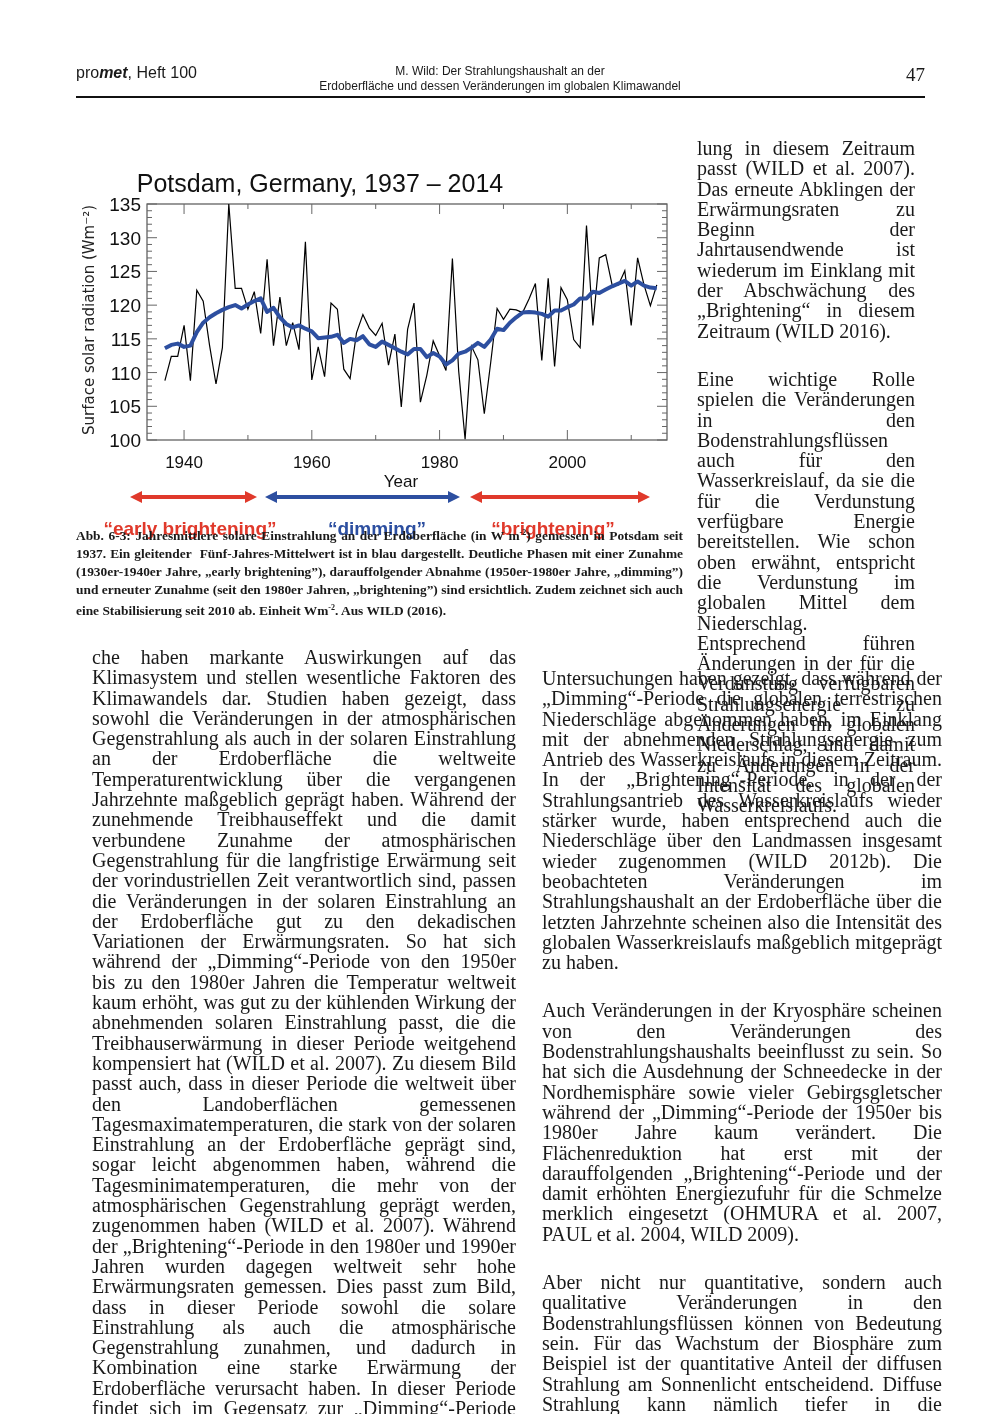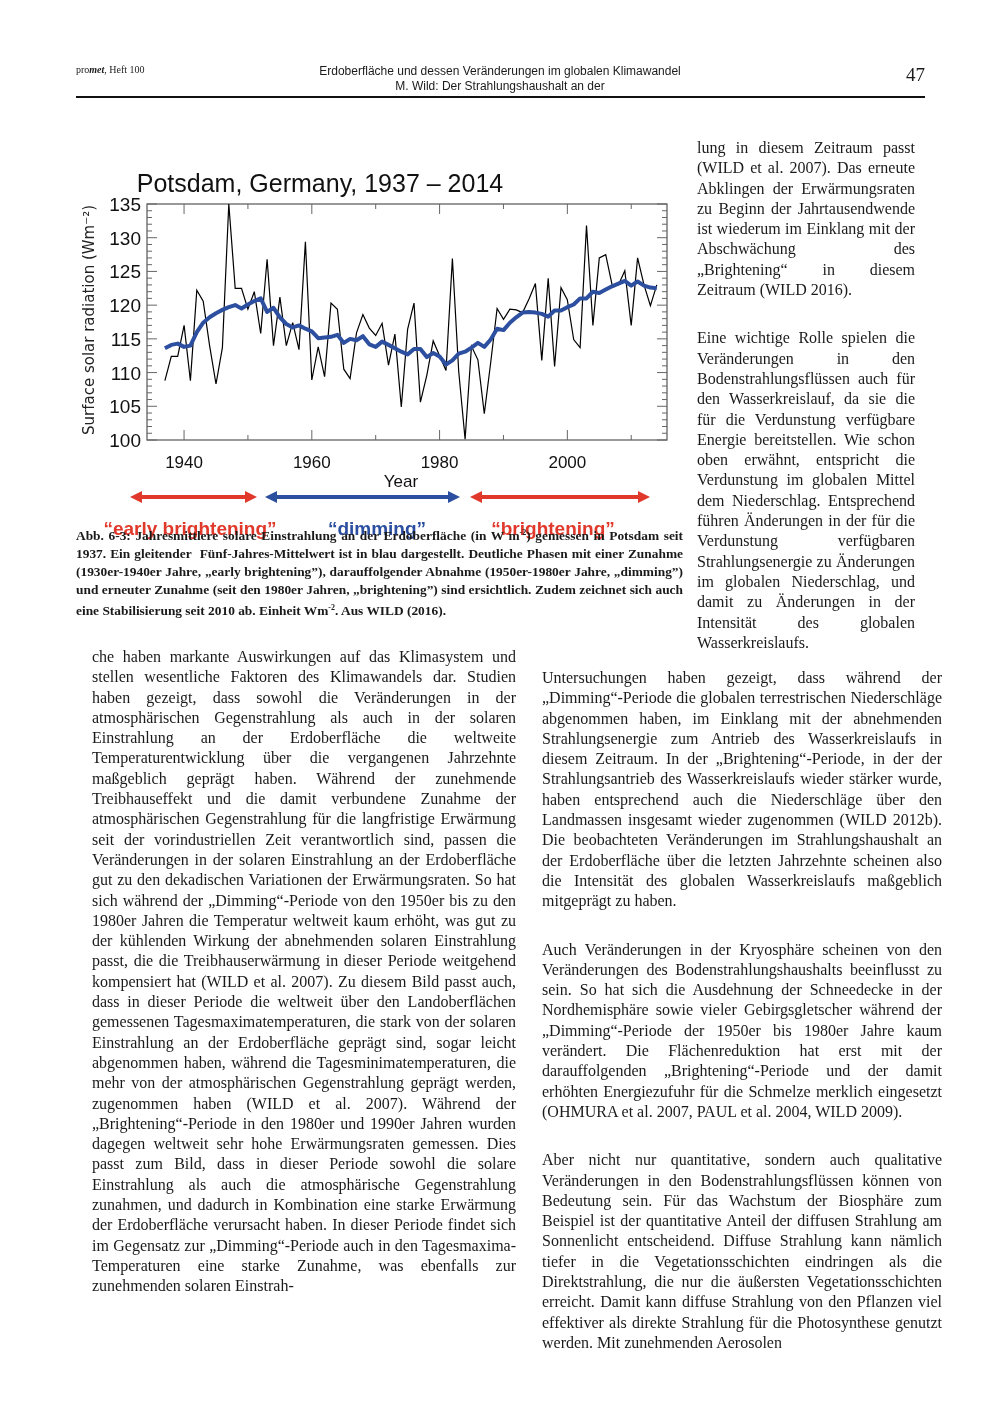--- a/index.html
+++ b/index.html
@@ -1,39 +1,39 @@
 <!DOCTYPE html>
 <html><head>
 <meta charset="utf-8">
 <style>
   html,body{margin:0;padding:0;background:#fff;}
   body{width:1000px;height:1414px;position:relative;overflow:hidden;font-family:"Liberation Serif",serif;color:#1a1a1a;}
-  .hdr-left{position:absolute;left:76px;top:64px;font-family:Liberation Serif, serif;font-size:10px;}
+  .hdr-left{position:absolute;left:76px;top:64px;font-family:Liberation Sans, sans-serif;font-size:16px;}
   .hdr-left b{font-style:italic;font-weight:bold;}
   .hdr-center{position:absolute;left:290px;width:420px;top:64px;text-align:center;font-family:"Liberation Sans",sans-serif;font-size:12px;line-height:15px;}
   .hdr-page{position:absolute;right:75px;top:64px;font-size:19px;}
   .hdr-rule{position:absolute;left:76px;right:75px;top:96px;border-top:2.5px solid #111;}
   .figure{position:absolute;left:75px;top:130px;width:610px;height:385px;margin-top:32px;}
   .figure svg{position:absolute;left:0;top:0;}
   .caption{position:absolute;left:76px;top:524px;width:607px;font-size:13.4px;line-height:18px;text-align:justify;font-weight:bold;}
-  .col{position:absolute;font-size:16px;line-height:20.3px;text-align:justify;}
+  .col{position:absolute;font-size:20px;line-height:20.3px;text-align:justify;}
   .col p{margin:0;}
   .col p + p{margin-top:28px;}
   .rc-top{left:697px;top:138px;width:218px;}
   .lc{left:76px;top:647px;width:424px;margin-left:16px;}
   .rc-bot{left:542px;top:668px;width:400px;}
   .sup{font-size:8px;vertical-align:super;}
 </style>
 </head>
 <body>
 
 <div class="hdr-left"><span>pro</span><b>met</b><span>, Heft 100</span></div>
 <div class="hdr-center">
+  <div>M. Wild: Der Strahlungshaushalt an der</div>
   <div>Erdoberfläche und dessen Veränderungen im globalen Klimawandel</div>
-  <div>M. Wild: Der Strahlungshaushalt an der</div>
 </div>
 <div class="hdr-page">47</div>
 <div class="hdr-rule"></div>
 
 <div class="figure">
   <svg id="chart" width="610" height="385">
     <text id="c-title" x="245" y="30" text-anchor="middle" font-family="Liberation Sans, sans-serif" font-size="25" fill="#111">Potsdam, Germany, 1937 – 2014</text>
     <text id="c-ylabel" transform="translate(19,158) rotate(-90)" text-anchor="middle" font-family="DejaVu Sans, sans-serif" font-size="15" fill="#222">Surface solar radiation (Wm⁻²)</text>
     <text id="c-xlabel" x="326" y="325" text-anchor="middle" font-family="Liberation Sans, sans-serif" font-size="17" fill="#111">Year</text>
     <g id="c-axes">

